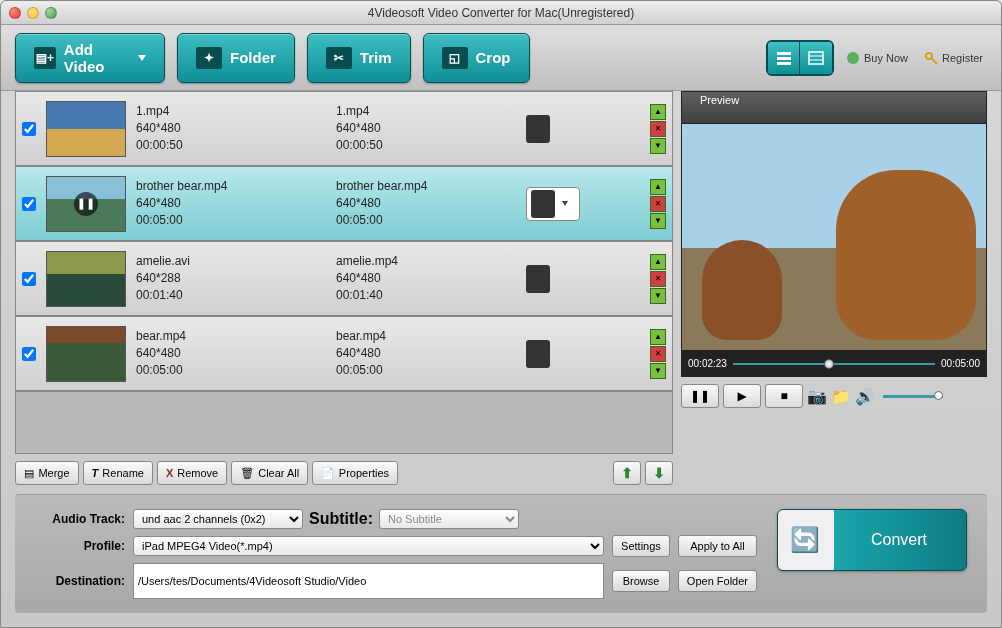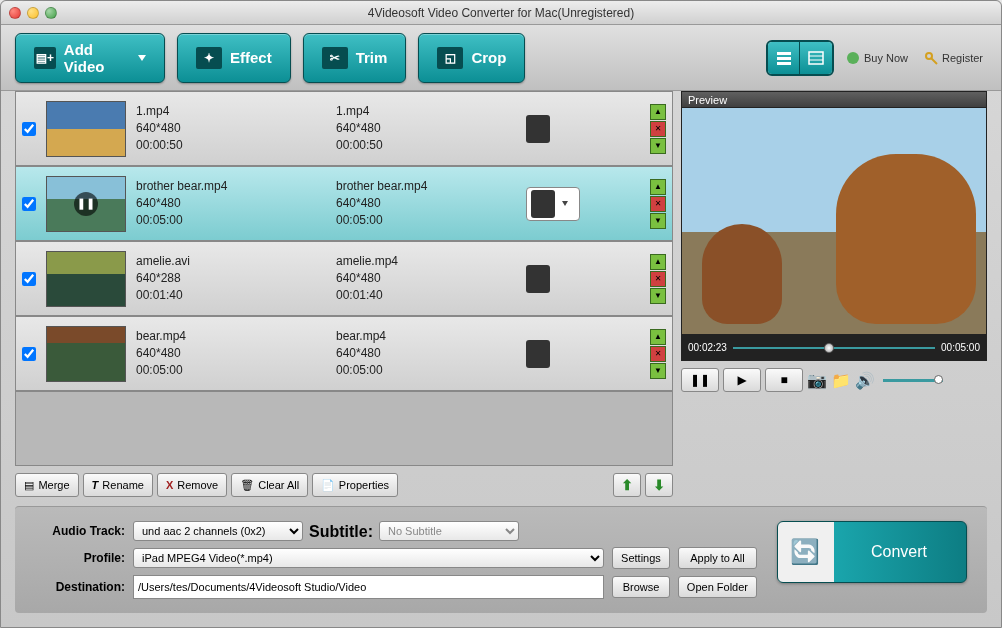--- a/index.html
+++ b/index.html
@@ -48,47 +48,47 @@
 .row-ctrl { margin-left: auto; display: flex; flex-direction: column; gap: 1px; }
 .row-ctrl-btn { width: 16px; height: 16px; background: #7ac040; border: 1px solid #3a6a20; font-size: 8px; display: flex; align-items: center; justify-content: center; cursor: pointer; }
 .row-ctrl-btn.x { background: #d04040; }
 
 .list-toolbar { height: 30px; display: flex; align-items: center; gap: 4px; padding: 4px 0; margin-top: 4px; }
 .lt-btn { height: 24px; background: linear-gradient(to bottom, #fafafa, #dadada); border: 1px solid #888; border-radius: 3px; font-size: 11px; padding: 0 8px; display: flex; align-items: center; gap: 4px; cursor: pointer; }
 .arrow-btns { margin-left: auto; display: flex; gap: 4px; }
 .arrow-btn { width: 28px; height: 24px; background: linear-gradient(to bottom, #fafafa, #dadada); border: 1px solid #888; border-radius: 3px; display: flex; align-items: center; justify-content: center; cursor: pointer; color: #2a8a2a; font-size: 14px; font-weight: bold; }
 
 .preview-panel { width: 306px; display: flex; flex-direction: column; }
-.preview-header { height: 16px; background: linear-gradient(to bottom, #606060, #404040); color: white; font-size: 11px; padding: 2px 6px; border: 1px solid #222; border-bottom: none; }
+.preview-header { height: 32px; background: linear-gradient(to bottom, #606060, #404040); color: white; font-size: 11px; padding: 2px 18px; border: 1px solid #222; border-bottom: none; }
 .preview-video { width: 306px; height: 228px; background: linear-gradient(to bottom, #a8d0e8 55%, #8a7a5a 55%); border: 1px solid #222; position: relative; overflow: hidden; }
 .bear-big { position: absolute; right: 10px; bottom: 10px; width: 140px; height: 170px; background: #a0602a; border-radius: 60px 60px 40px 40px; }
 .bear-small { position: absolute; left: 20px; bottom: 10px; width: 80px; height: 100px; background: #8a5028; border-radius: 40px 40px 25px 25px; }
 .timeline { height: 26px; background: #222; display: flex; align-items: center; padding: 8px 6px; gap: 6px; border: 1px solid #222; border-top: none; }
 .timeline .t { color: #fff; font-size: 10px; }
 .tl-track { flex: 1; height: 2px; background: #3a9aa0; position: relative; }
 .tl-thumb { width: 10px; height: 10px; background: radial-gradient(circle, #fff, #aaa); border-radius: 50%; position: absolute; top: -4px; left: 45%; border: 1px solid #666; }
 
 .player-ctrl { height: 30px; display: flex; align-items: center; gap: 4px; margin-top: 4px; }
 .pc-btn { width: 38px; height: 24px; background: linear-gradient(to bottom, #fafafa, #dadada); border: 1px solid #888; border-radius: 3px; display: flex; align-items: center; justify-content: center; cursor: pointer; font-size: 12px; }
 .pc-icon { width: 20px; height: 20px; display: flex; align-items: center; justify-content: center; color: #555; cursor: pointer; }
 .vol-track { width: 60px; height: 3px; background: #3a9aa0; position: relative; margin-left: 4px; }
 .vol-thumb { width: 9px; height: 9px; background: #fff; border: 1px solid #666; border-radius: 50%; position: absolute; top: -4px; right: 0; }
 
 .bottom-panel { background: linear-gradient(to bottom, #bababa, #a8a8a8); border-top: 1px solid #999; padding: 14px 20px; display: flex; gap: 20px; margin: 6px 14px 14px 14px; border-radius: 4px; }
 .settings-grid { display: grid; grid-template-columns: 90px 1fr auto auto; gap: 6px 8px; align-items: center; font-size: 12px; flex: 1; }
 .settings-grid label { text-align: right; font-weight: bold; }
 .sel { height: 20px; background: linear-gradient(to bottom, #fff, #e8e8e8); border: 1px solid #888; border-radius: 3px; font-size: 11px; padding: 0 4px; }
-.txt { height: 24px; background: white; border: 1px solid #888; font-size: 11px; padding: 0 4px; width: 100%; }
+.txt { height: 36px; background: white; border: 1px solid #888; font-size: 11px; padding: 0 4px; width: 100%; }
 .sm-btn { height: 22px; padding: 0 8px; background: linear-gradient(to bottom, #fafafa, #dadada); border: 1px solid #888; border-radius: 3px; font-size: 11px; cursor: pointer; }
 
 .convert-btn { width: 190px; height: 62px; background: linear-gradient(to right, #f0f0f0 0%, #f0f0f0 30%, #1aa5ac 30%, #0d7d83 100%); border: 1px solid #064d50; border-radius: 6px; display: flex; align-items: center; cursor: pointer; box-shadow: 0 1px 3px rgba(0,0,0,0.3); }
 .convert-btn .c-icon { width: 54px; display: flex; align-items: center; justify-content: center; font-size: 24px; color: #0d7d83; }
 .convert-btn .c-txt { flex: 1; text-align: center; color: white; font-size: 16px; font-weight: normal; }
 
-.row1 { display: flex; gap: 6px; align-items: flex-end; grid-column: 2 / 5; }
+.row1 { display: flex; gap: 6px; align-items: center; grid-column: 2 / 5; }
 .sub-lbl { font-size: 16px; font-weight: bold; }
 </style>
 </head>
 <body>
 
 <div class="window">
   <div class="titlebar">
     <div class="traffic-lights">
       <div class="traffic-light tl-close"></div>
       <div class="traffic-light tl-min"></div>
@@ -98,21 +98,21 @@
   </div>
 
   <div class="toolbar">
     <div class="tool-btn add">
       <span class="icon">▤+</span>
       <span>Add Video</span>
       <span class="dd"></span>
     </div>
     <div class="tool-btn">
       <span class="icon">✦</span>
-      <span>Effect</span>
+      <span>Folder</span>
     </div>
     <div class="tool-btn">
       <span class="icon">✂</span>
       <span>Trim</span>
     </div>
     <div class="tool-btn">
       <span class="icon">◱</span>
       <span>Crop</span>
     </div>
     <div class="right-tools">

